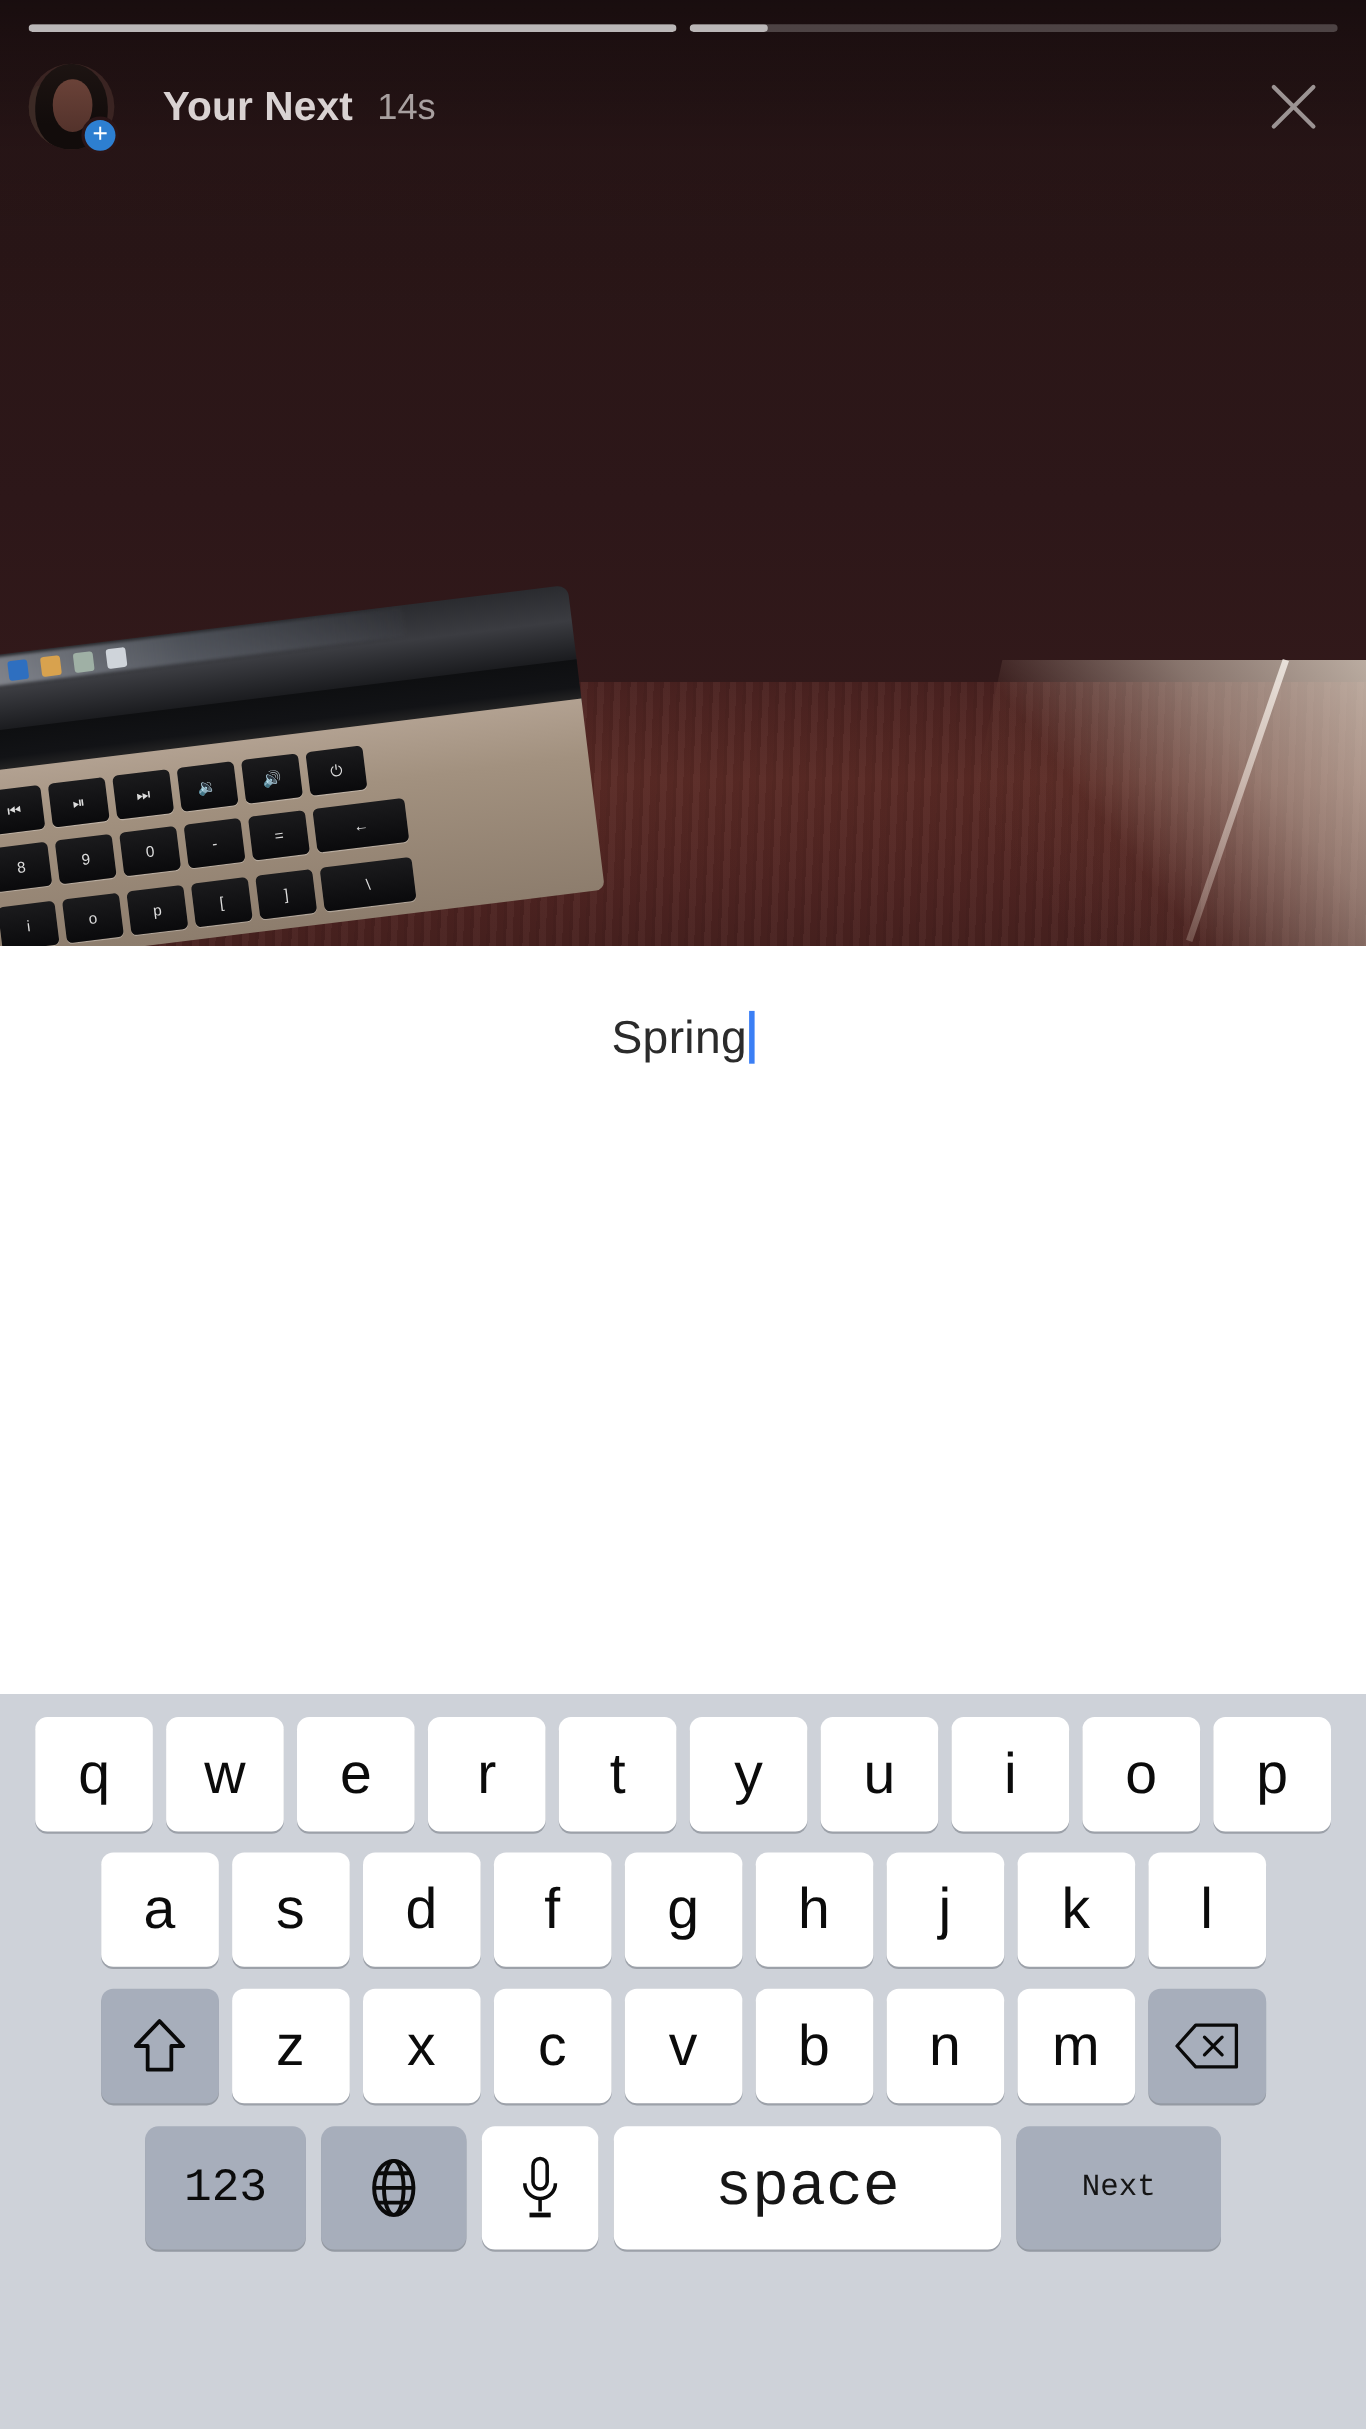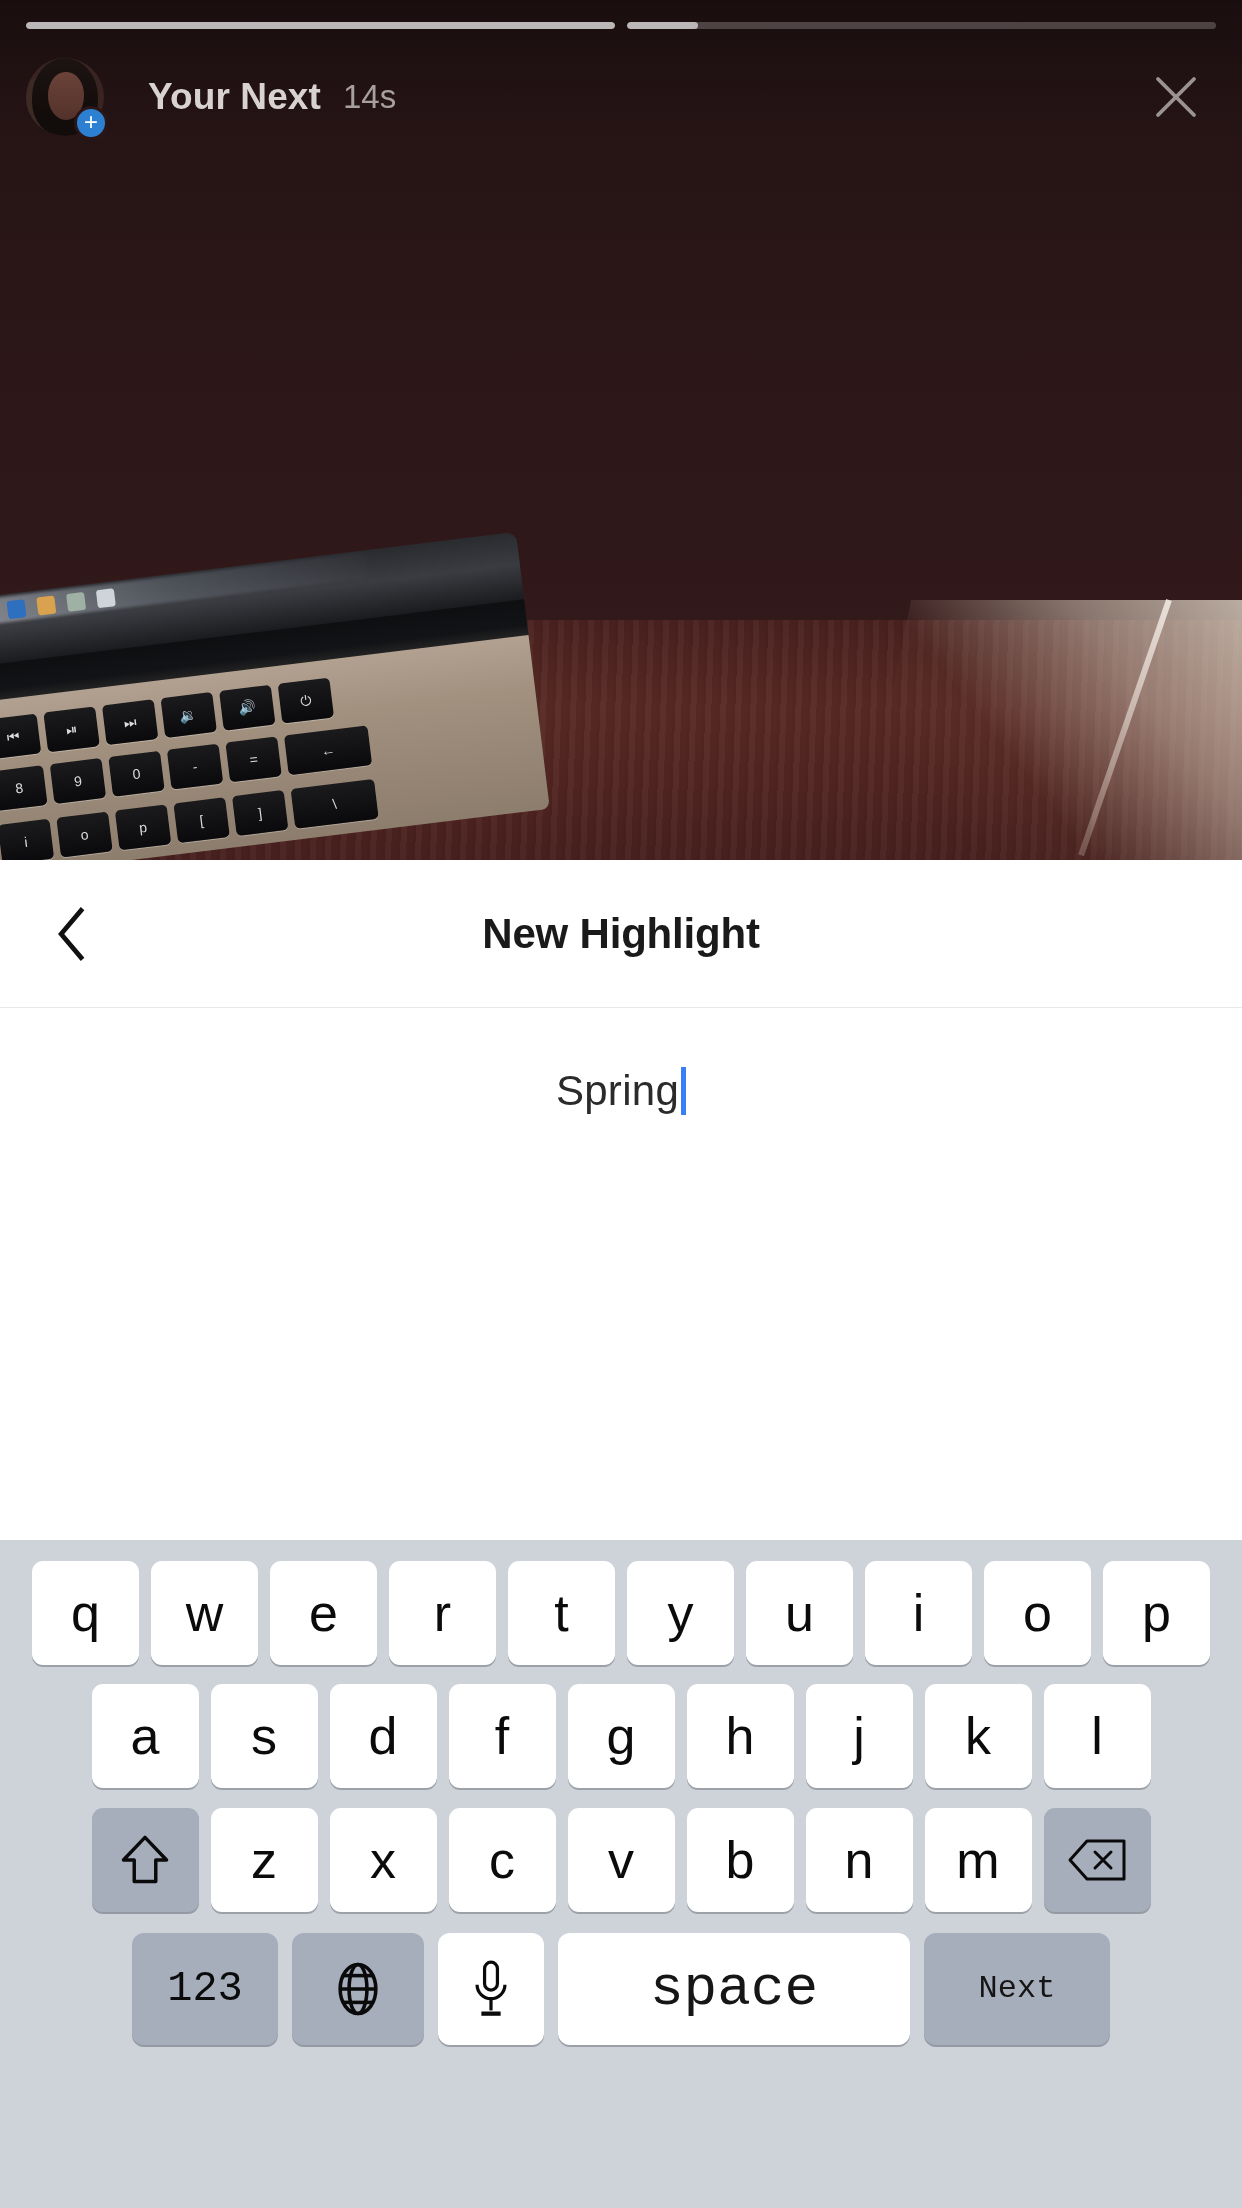--- a/index.html
+++ b/index.html
@@ -240,21 +240,21 @@
   .krow.r1 .key { width:107px; }
   .krow.r2 .key { width:107px; }
   .krow.r3 .key { width:107px; }
   .key.fn { background:#a7aebb; box-shadow:0 2px 0 rgba(110,116,126,.6); }
   .key.shift { width:142px; }
   .key.back { width:142px; }
   .key.num { width:146px; font-size:42px; }
   .key.globe { width:132px; }
   .key.mic { width:106px; background:#fff; }
   .key.space { flex:1; max-width:352px; font-size:56px; color:#161616; }
-  .key.next { width:186px; font-size:32px; color:#151515; }
+  .key.next { width:186px; font-size:28px; color:#151515; }
   .krow.r4 .key { height:112px; border-radius:12px;font-family:Liberation Mono, monospace; }
 
   .ic { display:block; }
 </style>
 </head>
 <body>
 
 <div id="screen">
 
   <div class="story-bg">
@@ -329,28 +329,20 @@
       <div class="story-time">14s</div>
       <div class="close-btn">
         <svg class="ic" width="54" height="54" viewBox="0 0 24 24">
           <path d="M4 4 L20 20 M20 4 L4 20" stroke="#9b9393" stroke-width="1.7" stroke-linecap="round" fill="none"></path>
         </svg>
       </div>
     </div>
   </div>
 
   <div class="sheet">
-    <div class="sheet-header">
-      <div class="back-btn">
-        <svg class="ic" width="46" height="58" viewBox="0 0 24 32">
-          <path d="M17 3 L6 16 L17 29" stroke="#111" stroke-width="2.6" fill="none" stroke-linecap="square"></path>
-        </svg>
-      </div>
-      <div class="sheet-title">New Highlight</div>
-    </div>
 
 
     <div class="name-area">
       <span class="name-value">Spring</span>
         <span class="caret"></span>
     </div>
   </div>
 
 
   <div class="keyboard">

